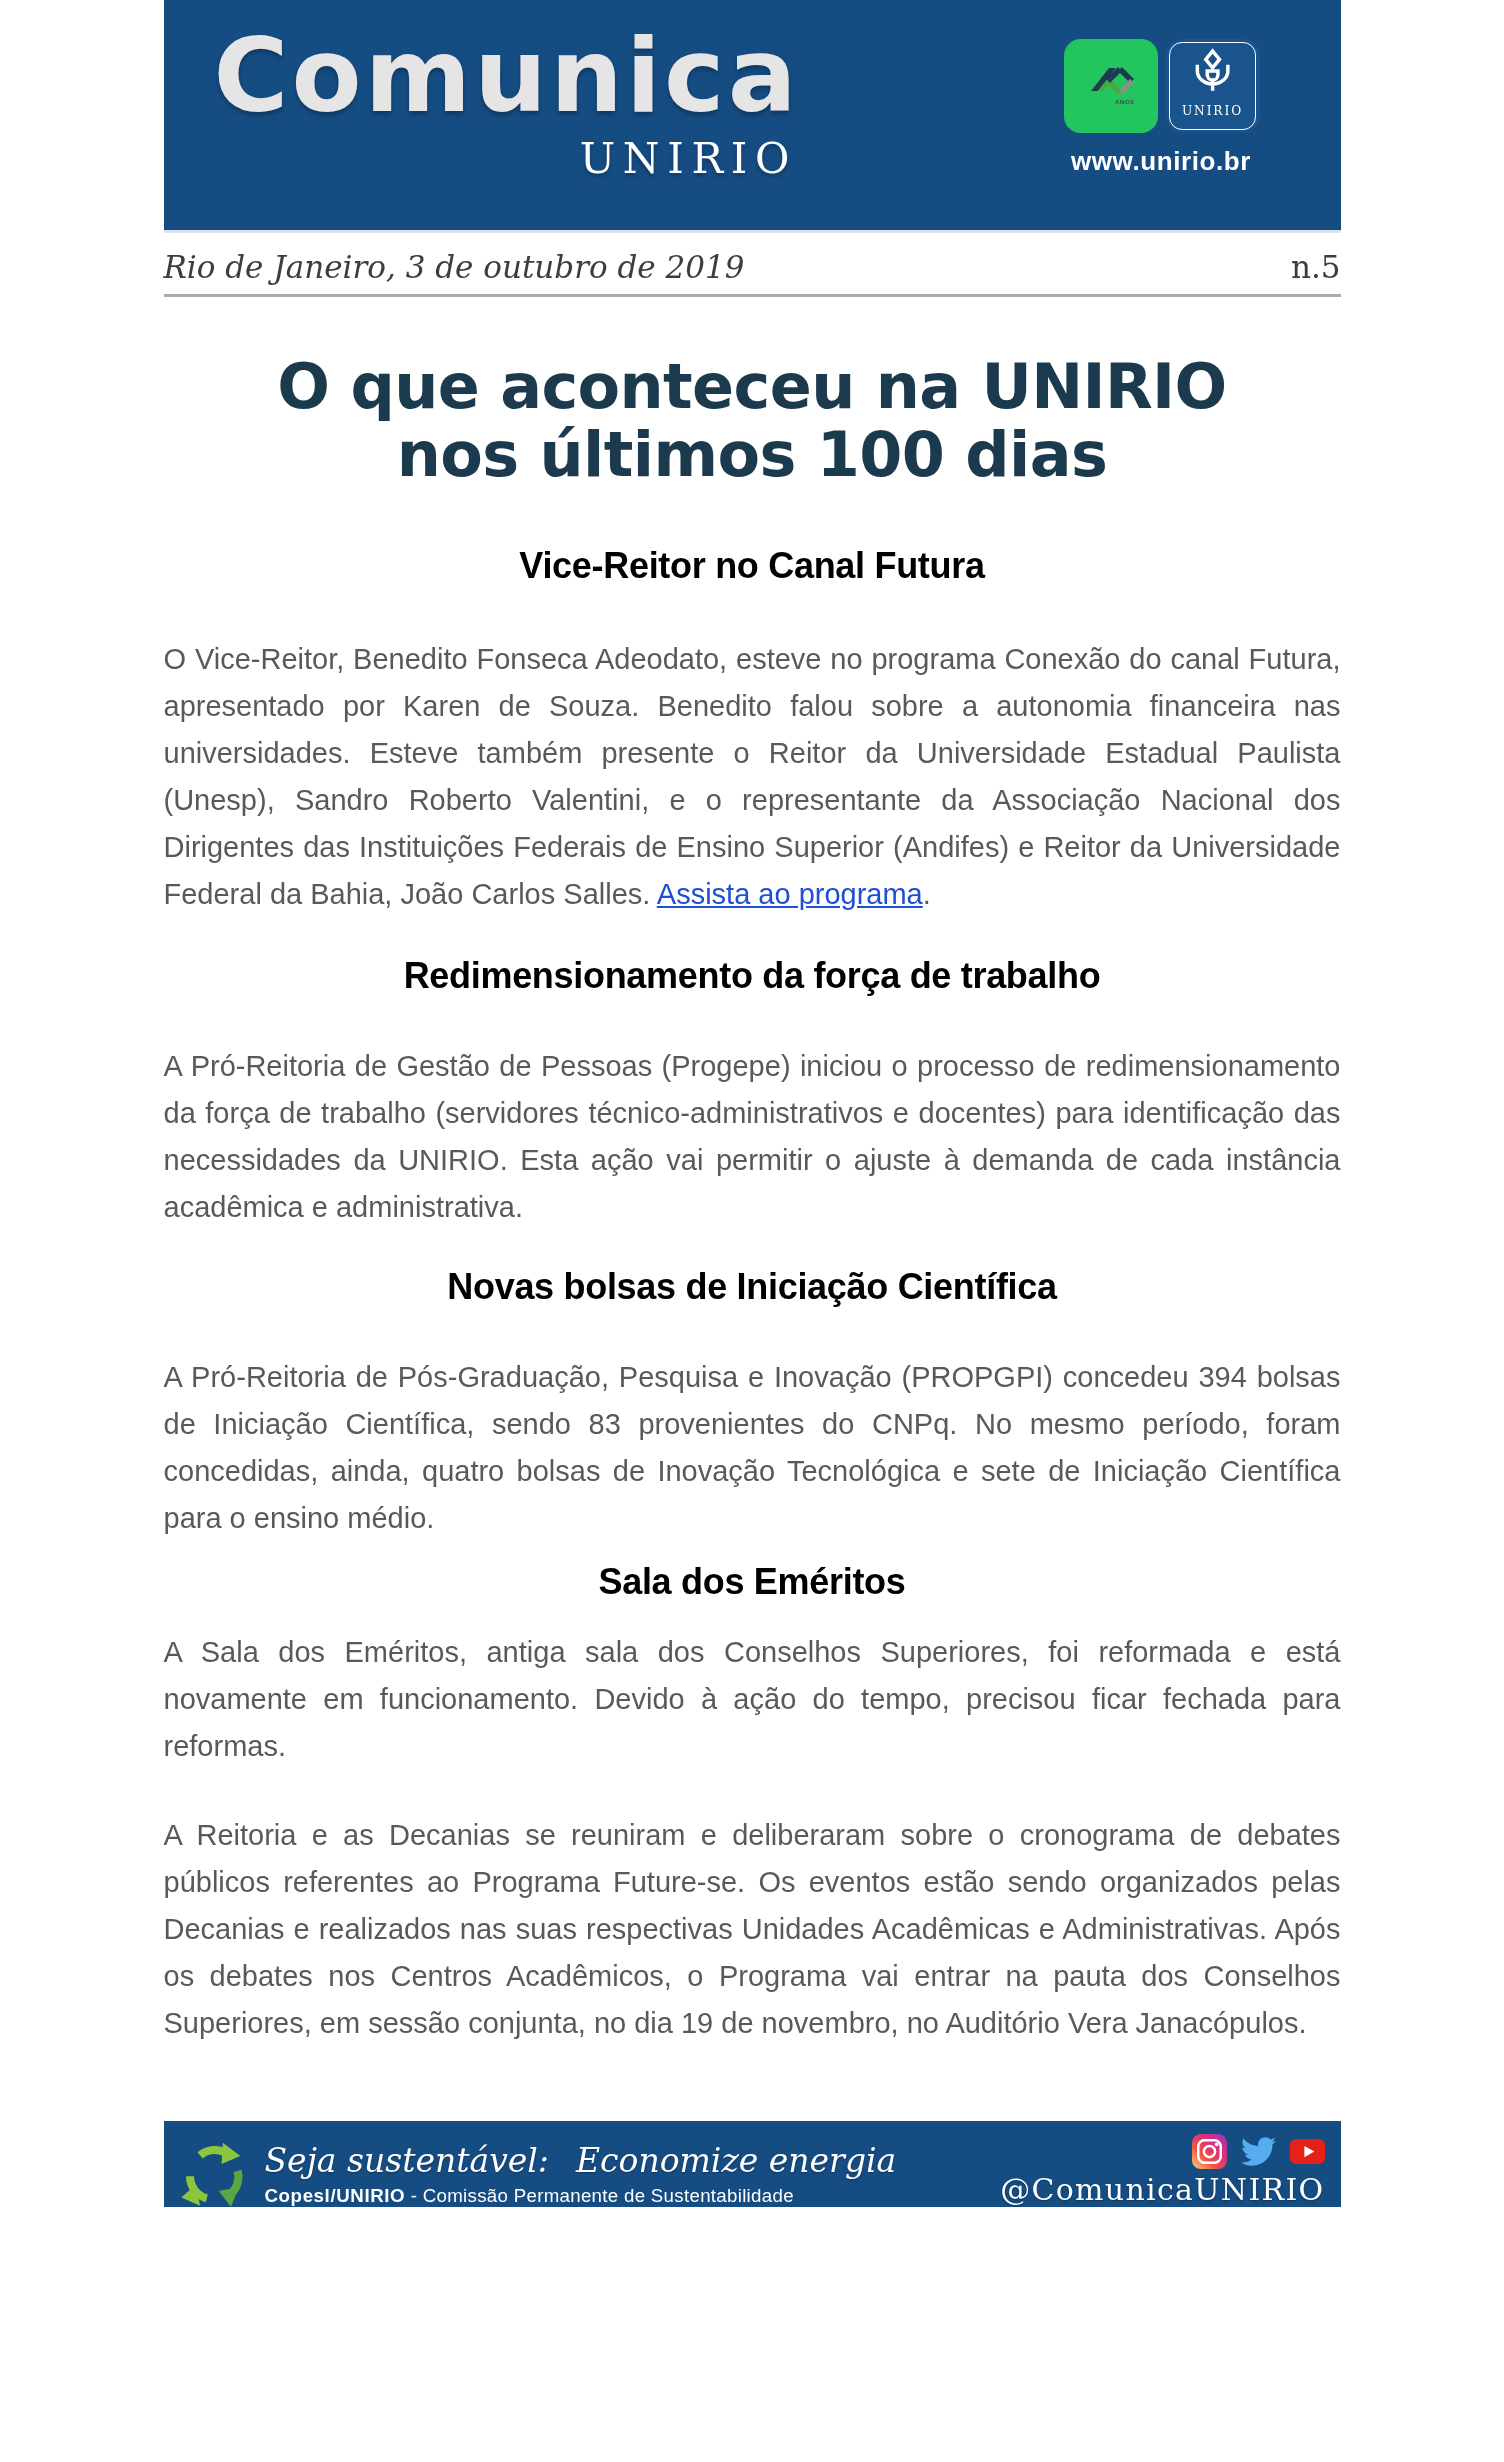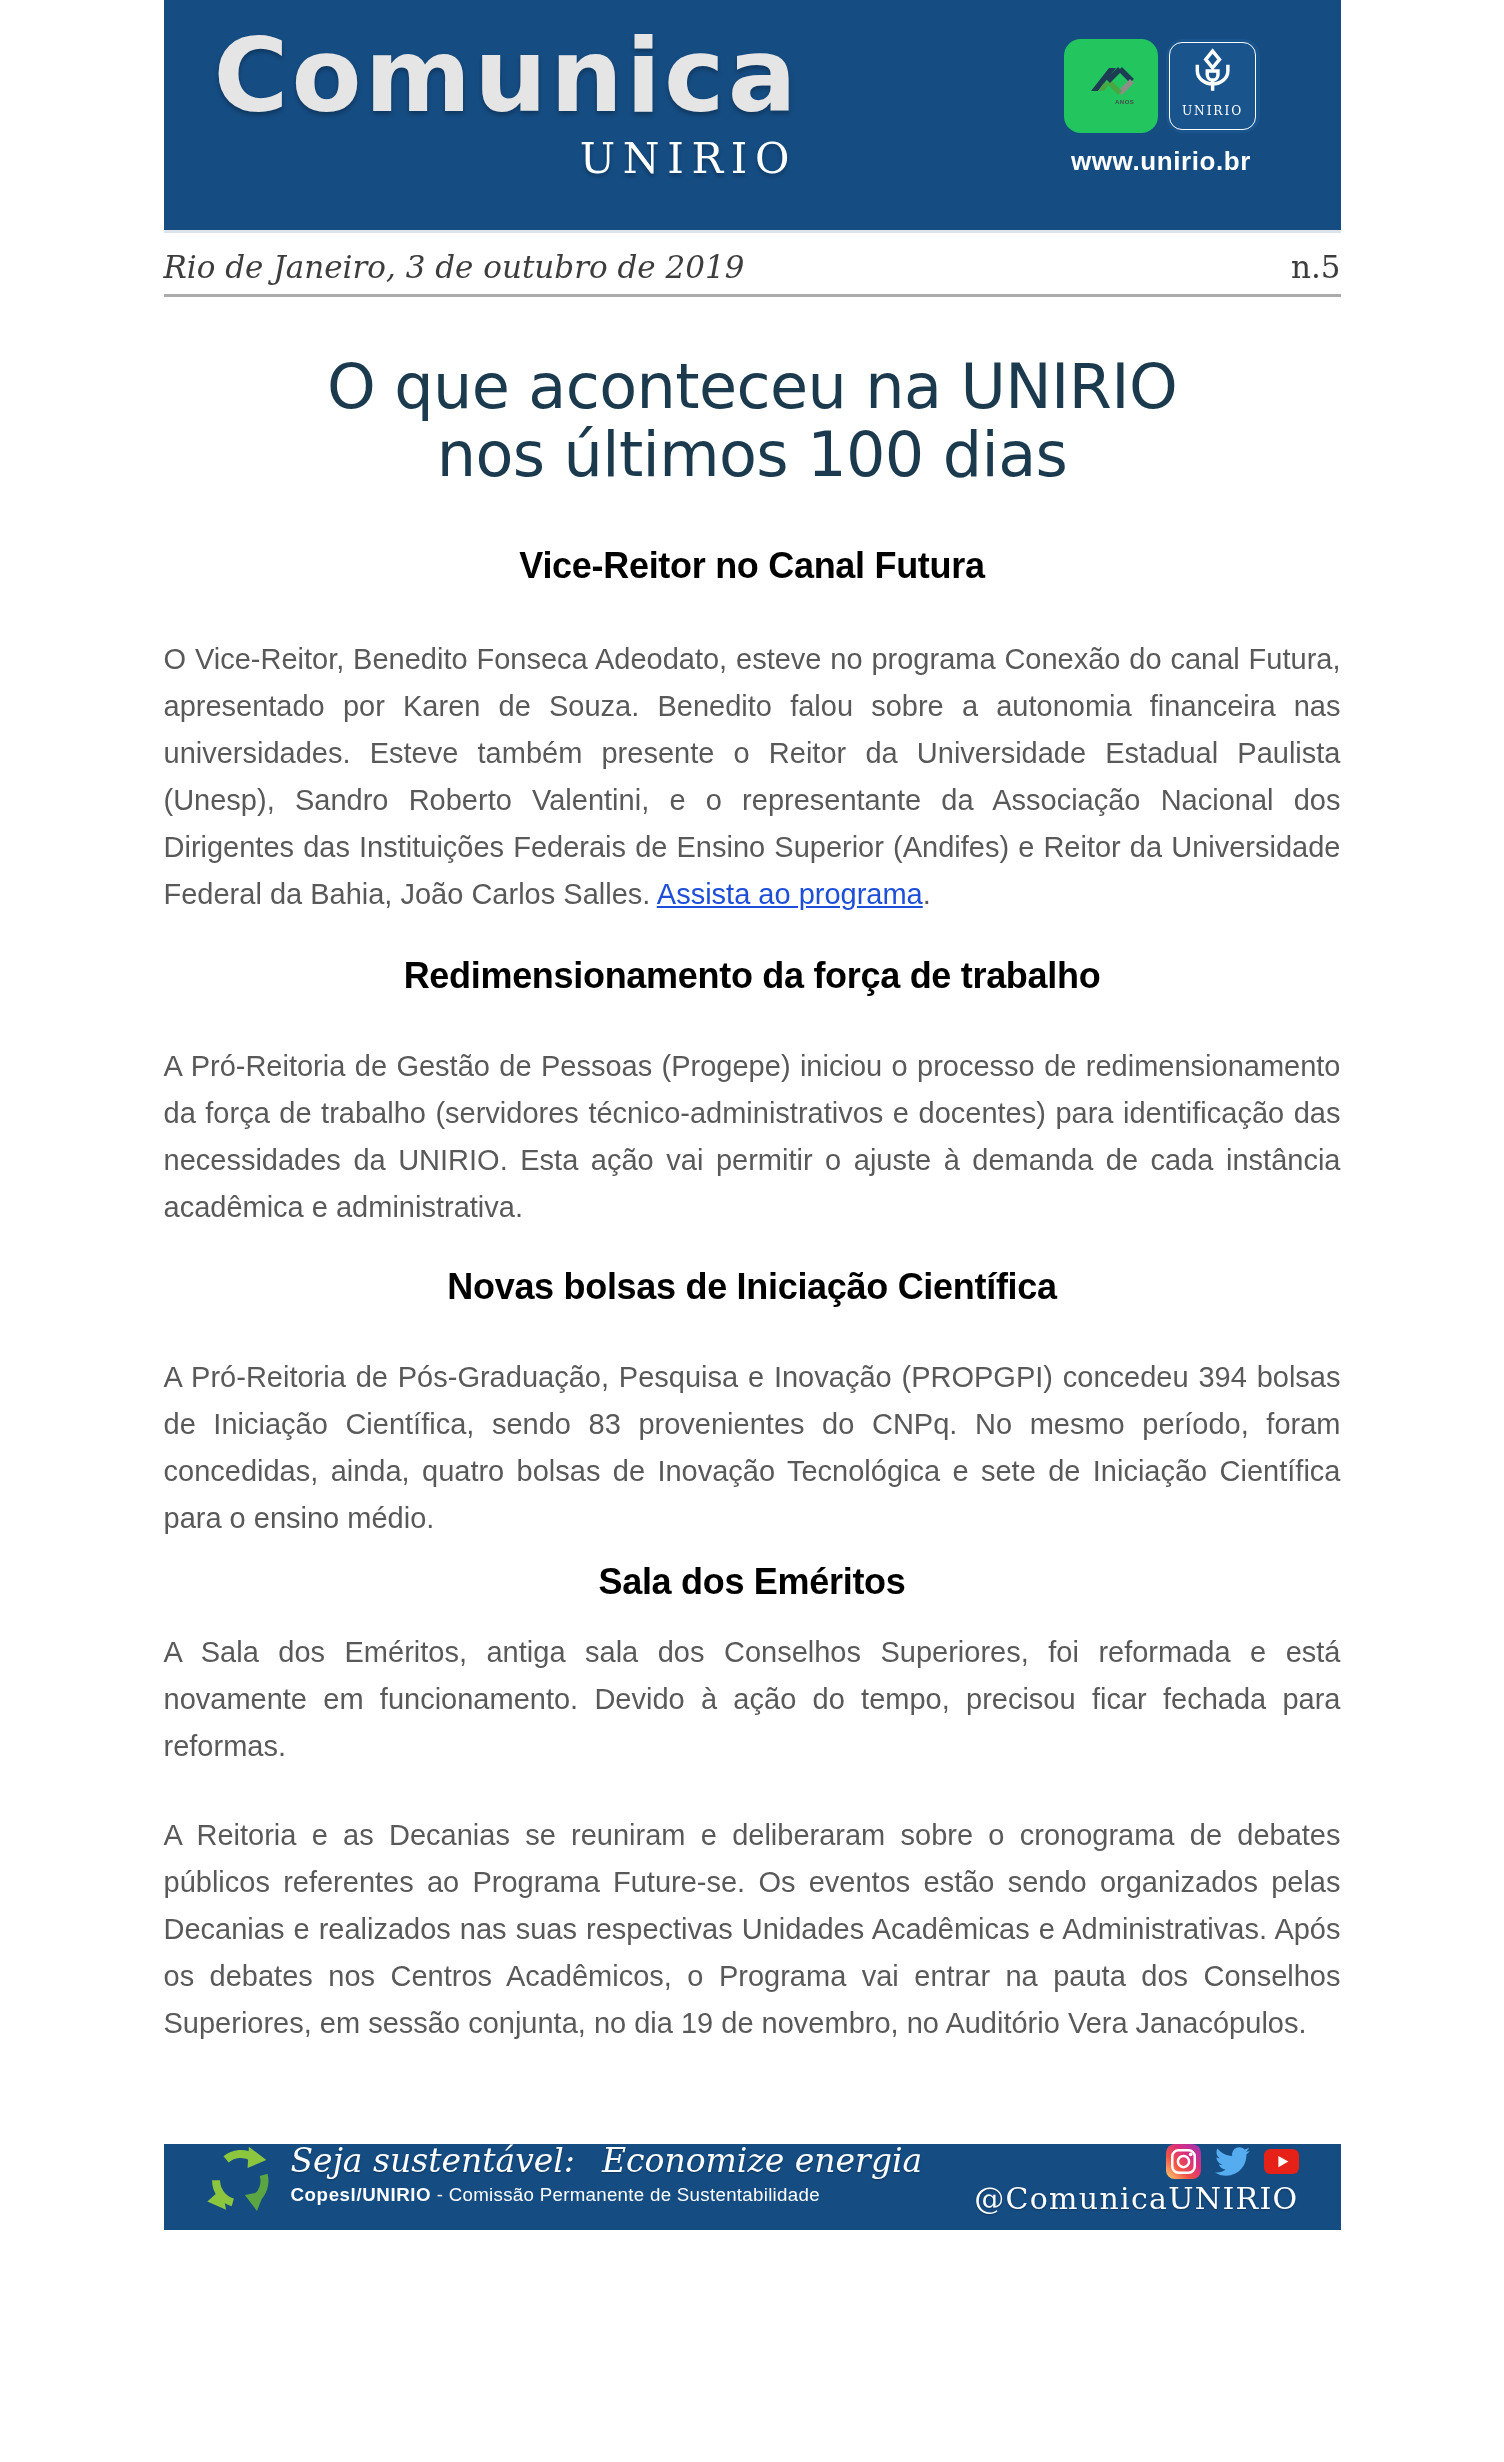--- a/index.html
+++ b/index.html
@@ -30,42 +30,42 @@
            letter-spacing:0.6px;cursor:pointer;}
 
   
   .dateline{display:flex;justify-content:space-between;align-items:flex-start;margin-top:15.5px;
             font-family:"DejaVu Serif","Liberation Serif",serif;font-size:31px;color:#3D3D3D;line-height:36px;}
   .place{font-style:italic;}
 
   .divider{height:3.2px;background:#ABABAB;margin-top:9px;}
 
   
-  .headline{margin:56px 0 0 0;text-align:center;color:#1B3A4E;font-weight:normal;
+  .headline{margin:56px 0 0 0;text-align:center;color:#1B3A4E;font-weight:bold;
             font-family:"DejaVu Sans","Liberation Sans",sans-serif;
             font-size:62px;line-height:68px;letter-spacing:-0.6px;}
   .headline .hl{display:block;}
 
   
   .section h2{margin:0;text-align:center;color:#000000;font-weight:bold;
               font-size:36px;line-height:39px;letter-spacing:-0.3px;
               font-family:"Liberation Sans","DejaVu Sans",sans-serif;}
   .section p{margin:0;text-align:justify;color:#595959;font-size:29px;line-height:47px;
              font-family:"Liberation Sans","DejaVu Sans",sans-serif;}
   .s1 h2{margin-top:57px;} .s1 p{margin-top:51px;}
   .s2 h2{margin-top:38px;} .s2 p{margin-top:48px;}
   .s3 h2{margin-top:36px;} .s3 p{margin-top:48px;}
   .s4 h2{margin-top:20px;} .s4 p{margin-top:28px;}
   .s5 h2{margin-top:33px;line-height:47px;} .s5 p{margin-top:42px;}
   .s5 h2 .h2l{display:block;}
   a.link{color:#1d4ed8;cursor:pointer;}
 
   
-  .footer{margin-top:97px;margin-bottom:5.2px;height:86px;background:#154C82;
-          display:flex;align-items:flex-start;padding:0 42px;box-sizing:border-box;position:relative;}
+  .footer{margin-top:74px;margin-bottom:5.2px;height:86px;background:#154C82;
+          display:flex;align-items:flex-end;padding:0 16px;box-sizing:border-box;position:relative;}
   .recycle{width:67px;height:67px;flex:0 0 auto;}
   .recycle svg{width:100%;height:100%;}
   .slogan-block{margin-left:18px;color:#ffffff;}
   .slogan{font-family:"DejaVu Serif","Liberation Serif",serif;font-style:italic;font-size:33px;
           line-height:1.05;white-space:nowrap;text-shadow:0 1.3px 1.9px rgba(0,0,0,.3);}
   .slogan .slogan2{margin-left:27px;}
   .org{margin-top:5.8px;font-size:18.7px;letter-spacing:0.3px;}
   .org b{letter-spacing:0.6px;}
   .social{margin-left:auto;text-align:right;}
   .social-icons{display:flex;gap:14px;justify-content:flex-end;}

